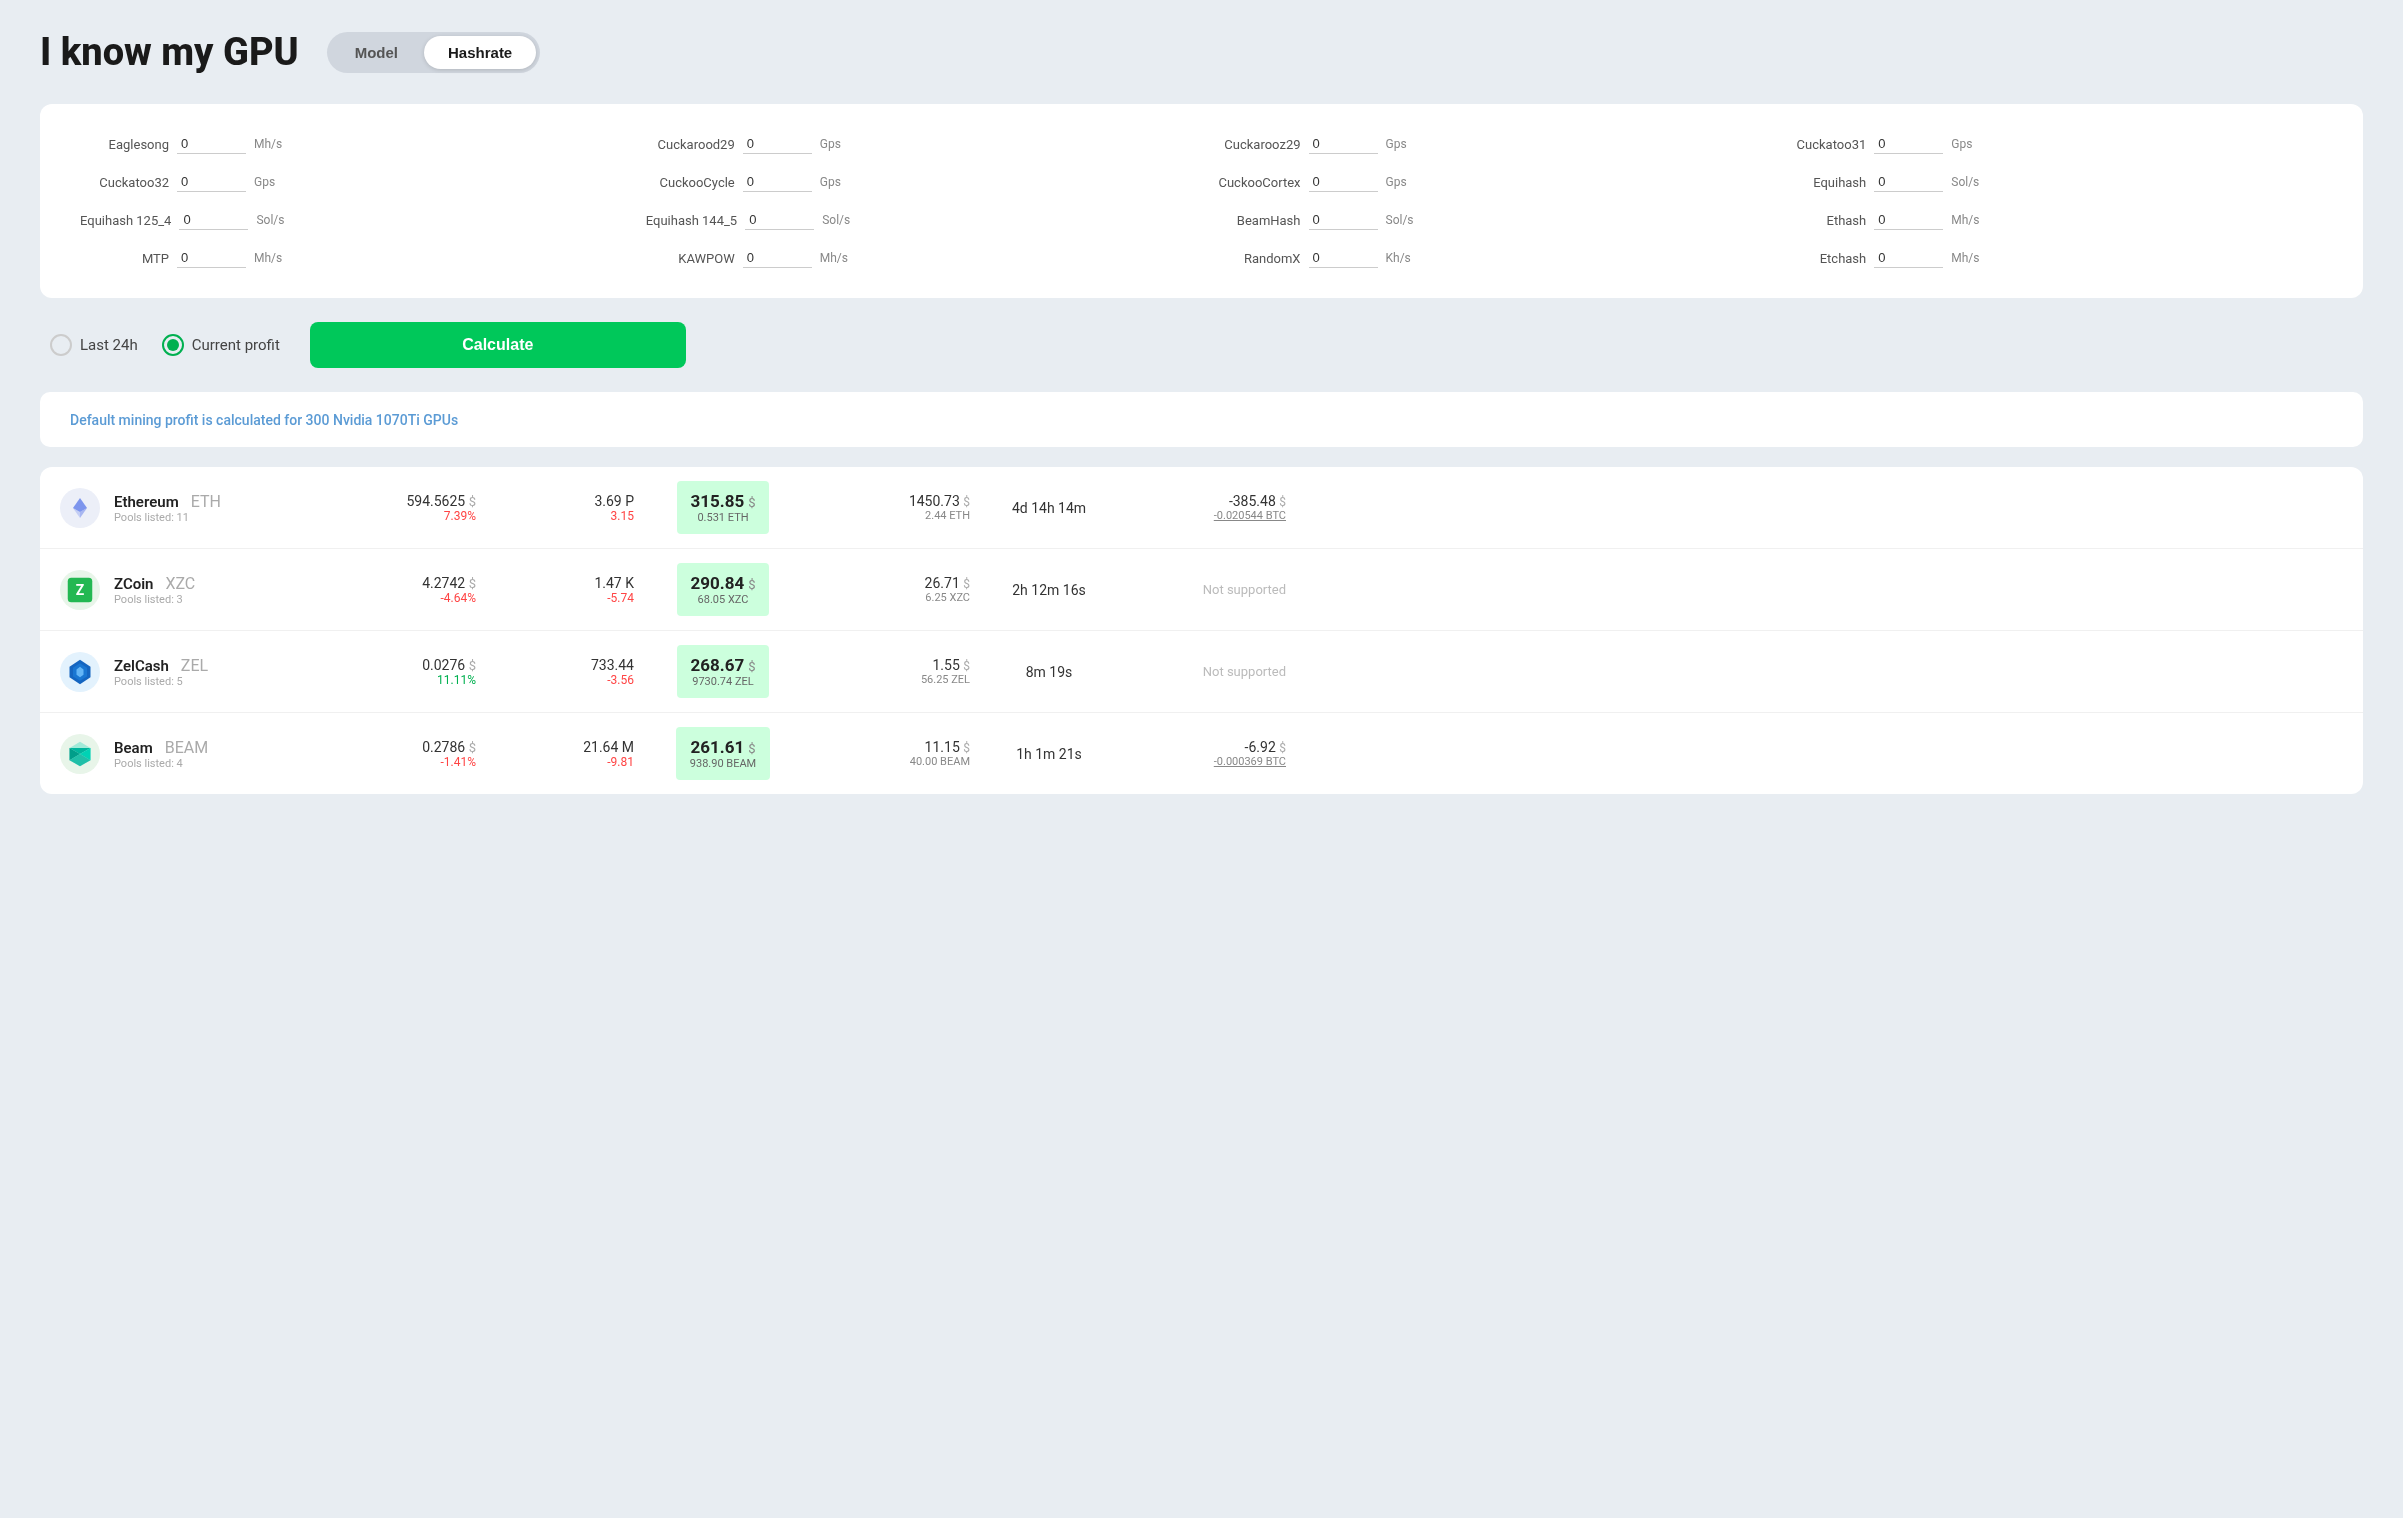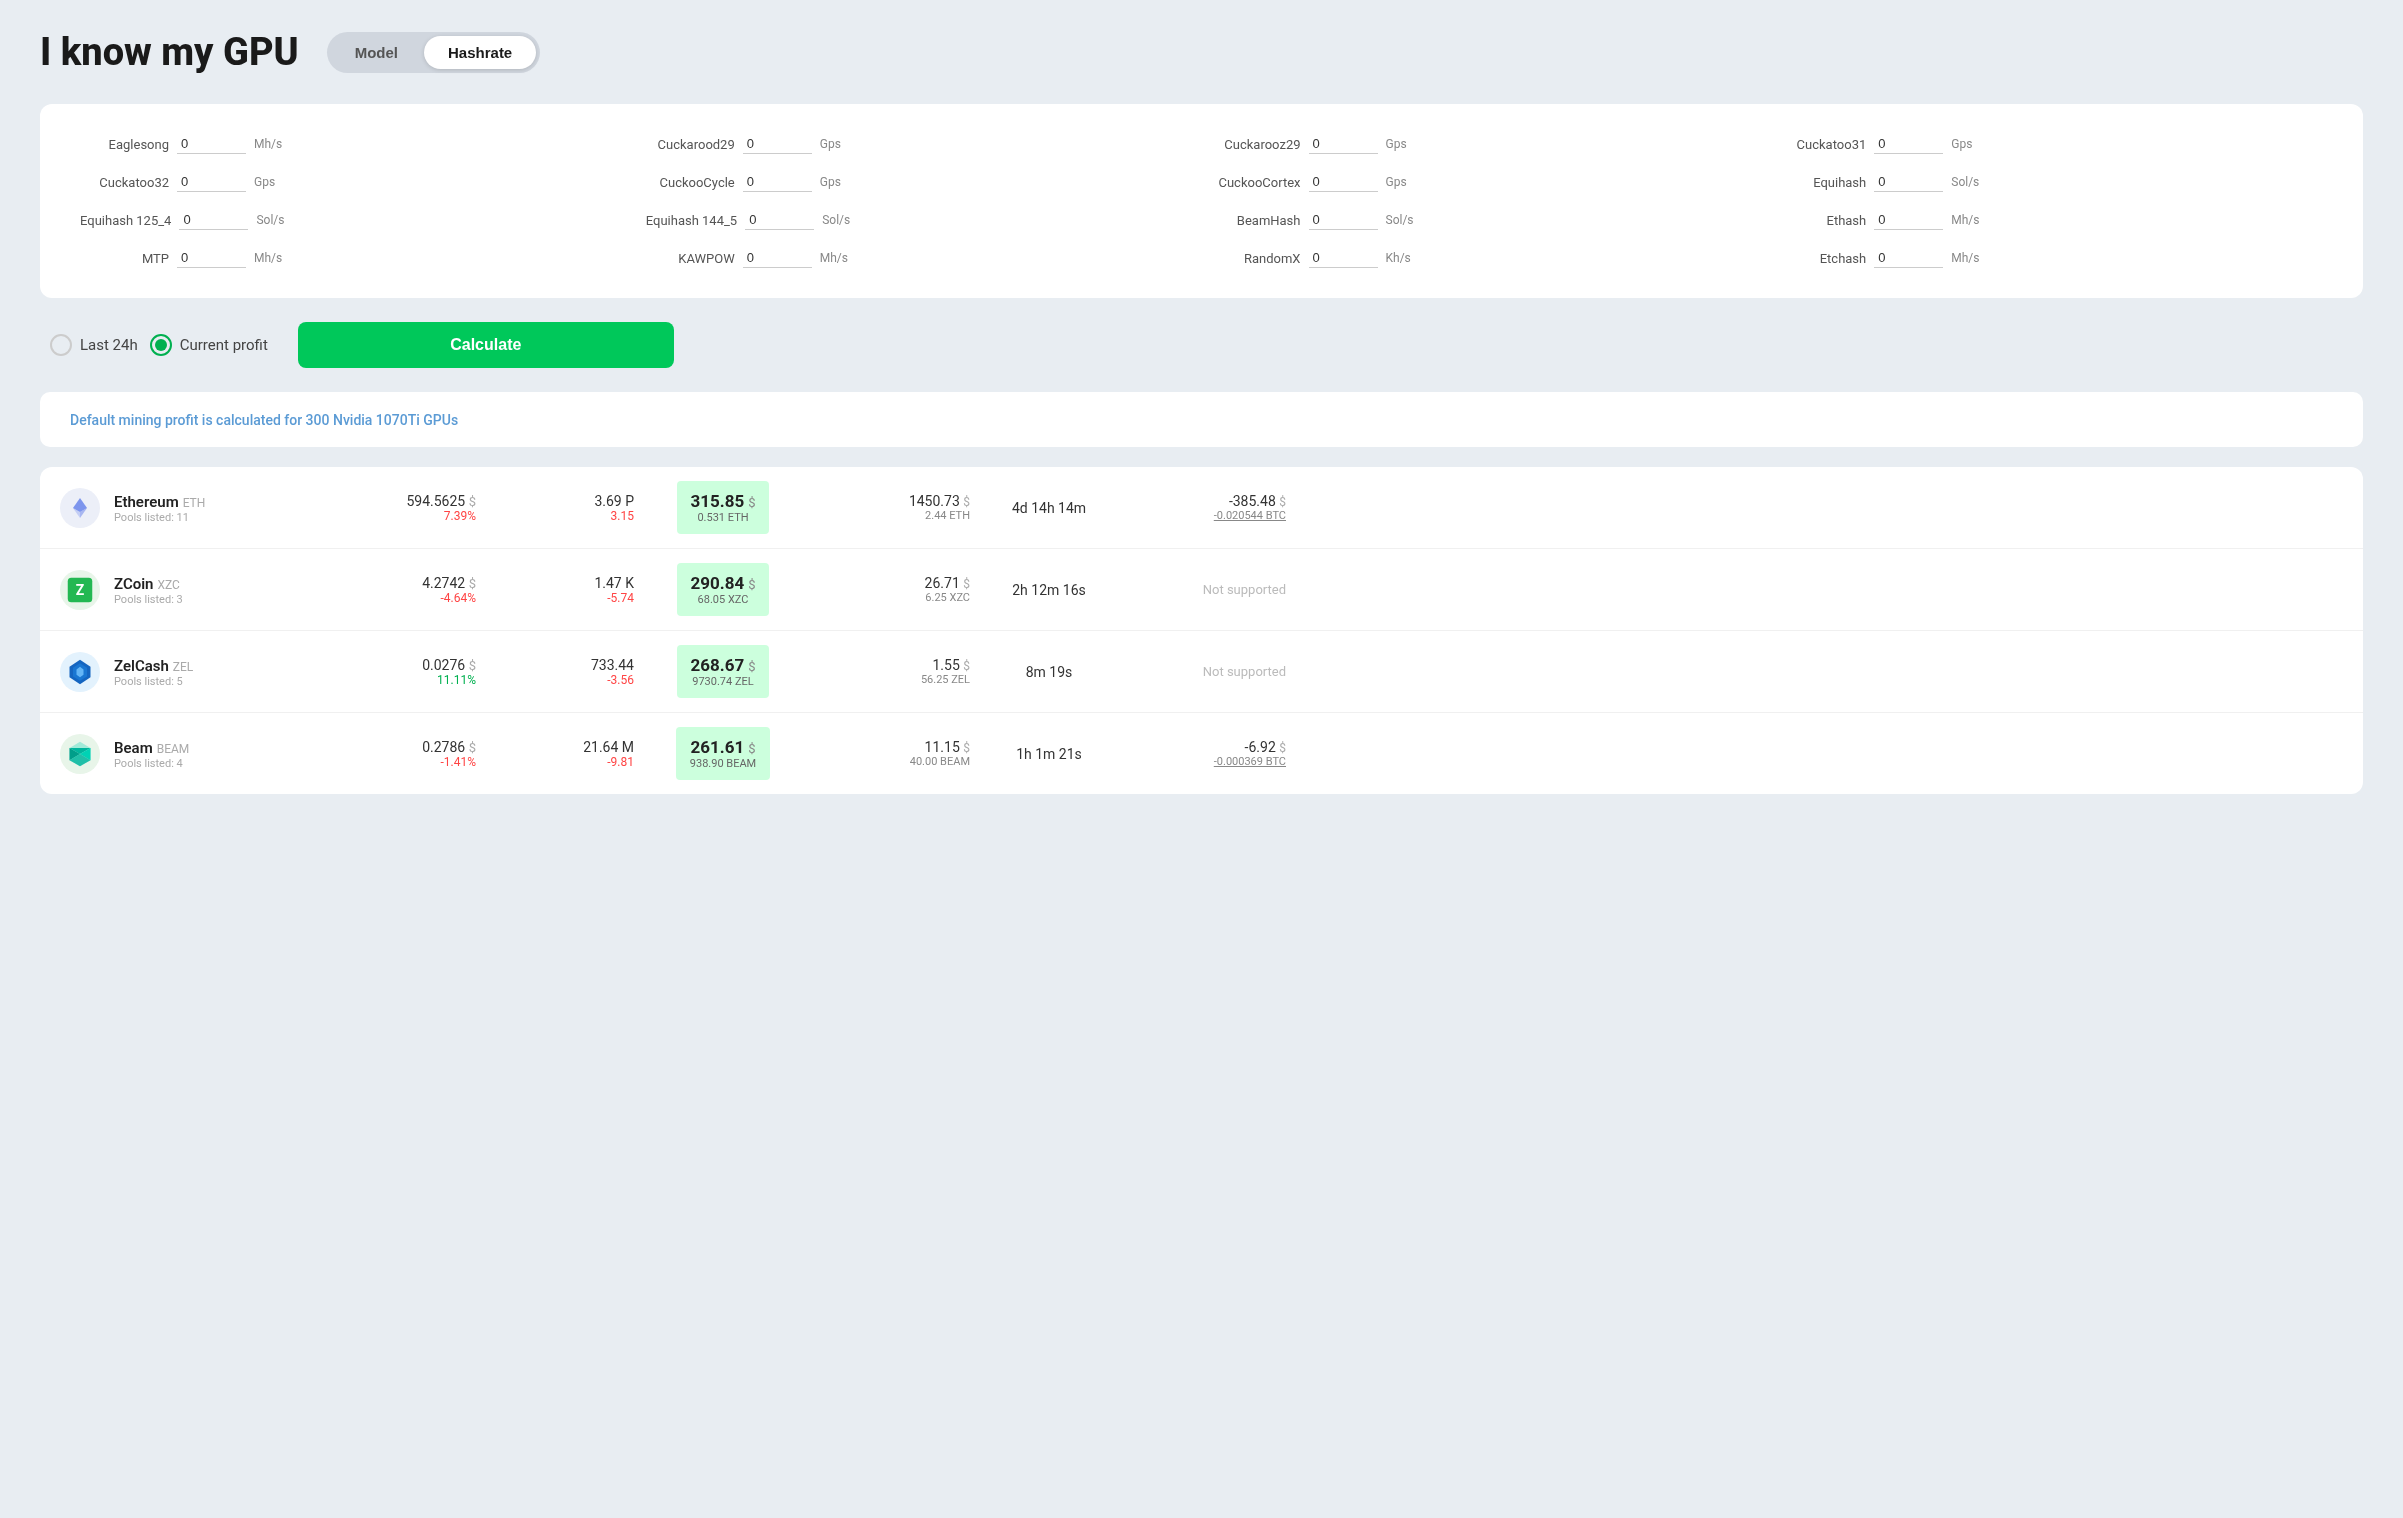--- a/index.html
+++ b/index.html
@@ -100,21 +100,21 @@
       display: flex;
       align-items: center;
       gap: 30px;
       margin-bottom: 24px;
       padding: 0 10px;
     }
 
     .radio-group {
       display: flex;
       align-items: center;
-      gap: 12px;
+      gap: 24px;
     }
 
     .radio-option {
       display: flex;
       align-items: center;
       gap: 8px;
       cursor: pointer;
     }
 
     .radio-circle {
@@ -250,23 +250,23 @@
 
     .coin-name-group {}
 
     .coin-name {
       font-size: 15px;
       font-weight: 600;
       color: #222;
     }
 
     .coin-ticker {
-      font-size: 12px;
+      font-size: 16px;
       color: #aaa;
-      margin-left: 0;
+      margin-left: 8px;
       font-weight: 400;
     }
 
     .pools-listed {
       font-size: 11px;
       color: #aaa;
     }
 
     .price-cell {
       text-align: right;

